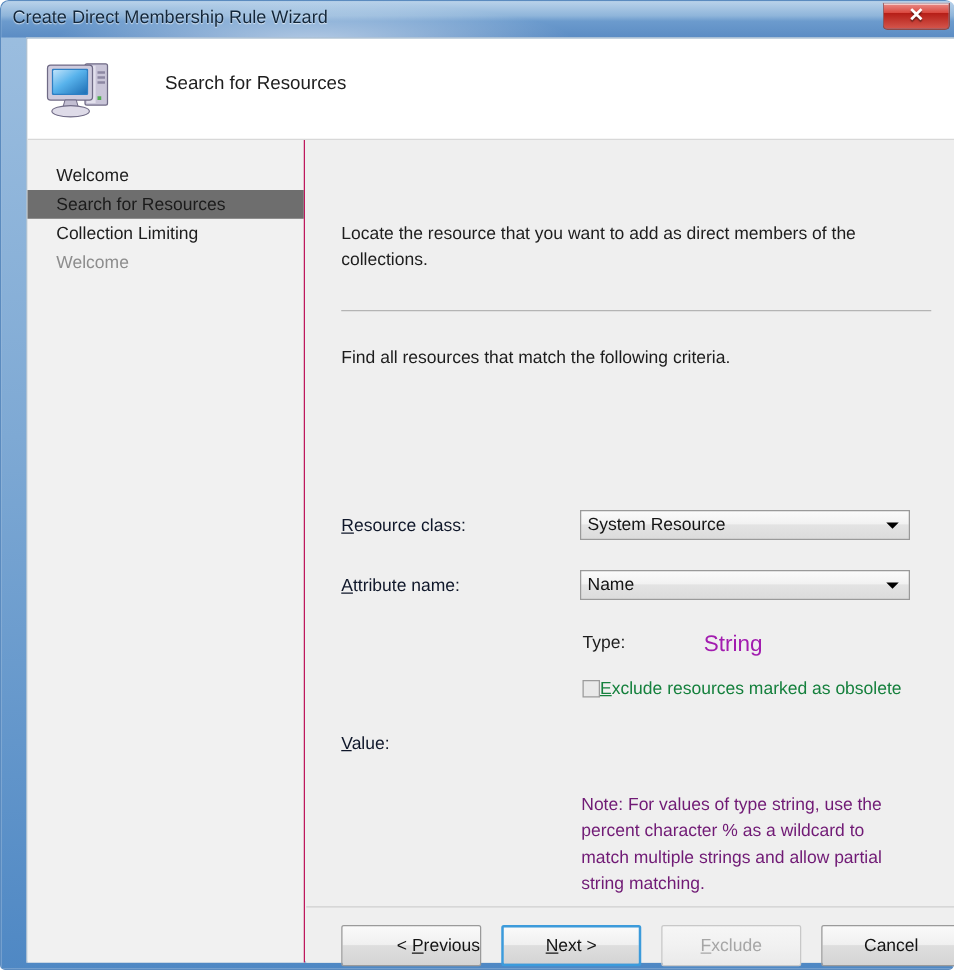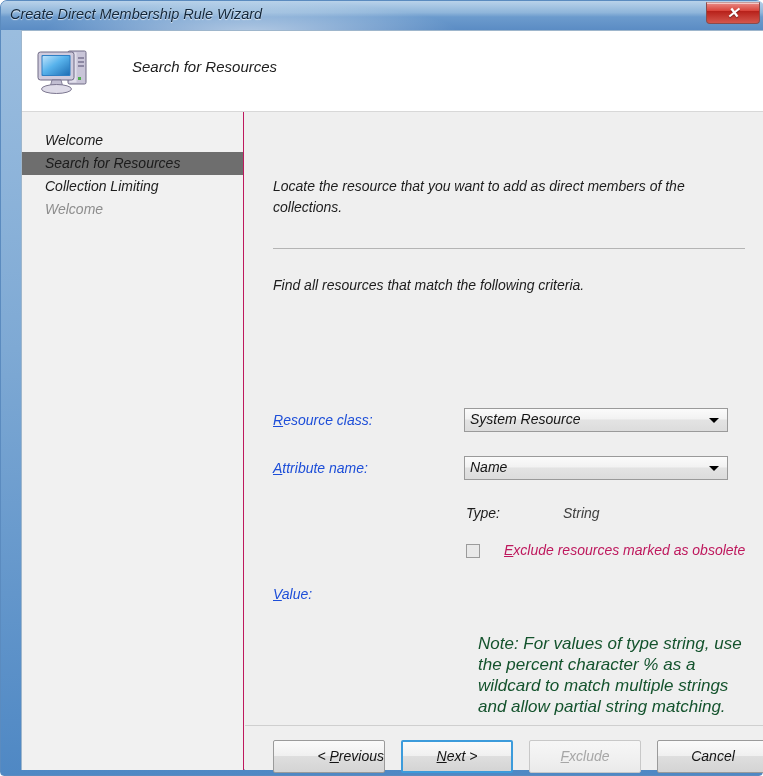--- a/index.html
+++ b/index.html
@@ -18,21 +18,20 @@
   .window {
     position: absolute;
     left: 0; top: 0;
     width: 763px;
     height: 776px;
     box-sizing: border-box;
     background: linear-gradient(to bottom, #9dbfe0 0%, #7ea9d4 45%, #4f88c4 100%);
     border: 1px solid #5b8bbf;
     border-radius: 7px 7px 4px 4px;
     padding: 16px;
-    font-style: italic;
   }
 
   .titlebar {
     position: absolute;
     left: 0; top: 0;
     width: 763px;
     height: 29px;
     box-sizing: border-box;
     border-radius: 6px 6px 0 0;
     background: linear-gradient(to bottom, #b9d2ea 0%, #8fb5da 40%, #6c9bcd 55%, #5b8cc4 100%);
@@ -170,21 +169,21 @@
     position: absolute;
     left: 28px; top: 165px;
     font-size: 14px;
     color: #1d1d1d;
     white-space: nowrap;
   }
 
   .field-label {
     position: absolute;
     font-size: 14px;
-    color: #1d4ed8;
+    color: #0f172a;
     white-space: nowrap;
   }
   .acc { text-decoration: underline; }
 
   .combo {
     position: absolute;
     left: 219px;
     width: 264px;
     height: 24px;
     box-sizing: border-box;
@@ -210,43 +209,43 @@
 
   .type-label {
     position: absolute;
     left: 221px; top: 393px;
     font-size: 14px;
     color: #1d1d1d;
   }
   .type-value {
     position: absolute;
     left: 318px; top: 393px;
-    font-size: 14px;
-    color: #404040;
+    font-size: 18px;
+    color: #a21caf;
   }
 
   .checkbox-row {
     position: absolute;
     left: 221px; top: 431px;
     height: 18px;
     cursor: pointer;
   }
   .checkbox-box {
     position: absolute;
     left: 0; top: 1px;
     width: 14px; height: 14px;
     box-sizing: border-box;
     border: 1px solid #9b9b9b;
     background: #e9e9e9;
   }
   .checkbox-label {
     position: absolute;
-    left: 38px; top: -1px;
-    font-size: 14px;
-    color: #be185d;
+    left: 14px; top: -1px;
+    font-size: 14px;
+    color: #15803d;
     white-space: nowrap;
   }
 
   .textinput {
     position: absolute;
     left: 219px; top: 468px;
     width: 264px;
     height: 26px;
     box-sizing: border-box;
     border: 1px solid #7fa8cc;
@@ -264,24 +263,24 @@
     display: inline-block;
     width: 1px;
     height: 15px;
     background: #000000;
     vertical-align: -2px;
     margin-left: 0px;
   }
 
   .note {
     position: absolute;
-    left: 233px; top: 521px;
+    left: 220px; top: 521px;
     width: 268px;
-    font-size: 17px;
-    color: #14532d;
+    font-size: 14px;
+    color: #701a75;
     line-height: 21px;
   }
 
   
   .footer {
     position: absolute;
     left: 223px; top: 694px;
     width: 530px;
     height: 45px;
     box-sizing: border-box;

